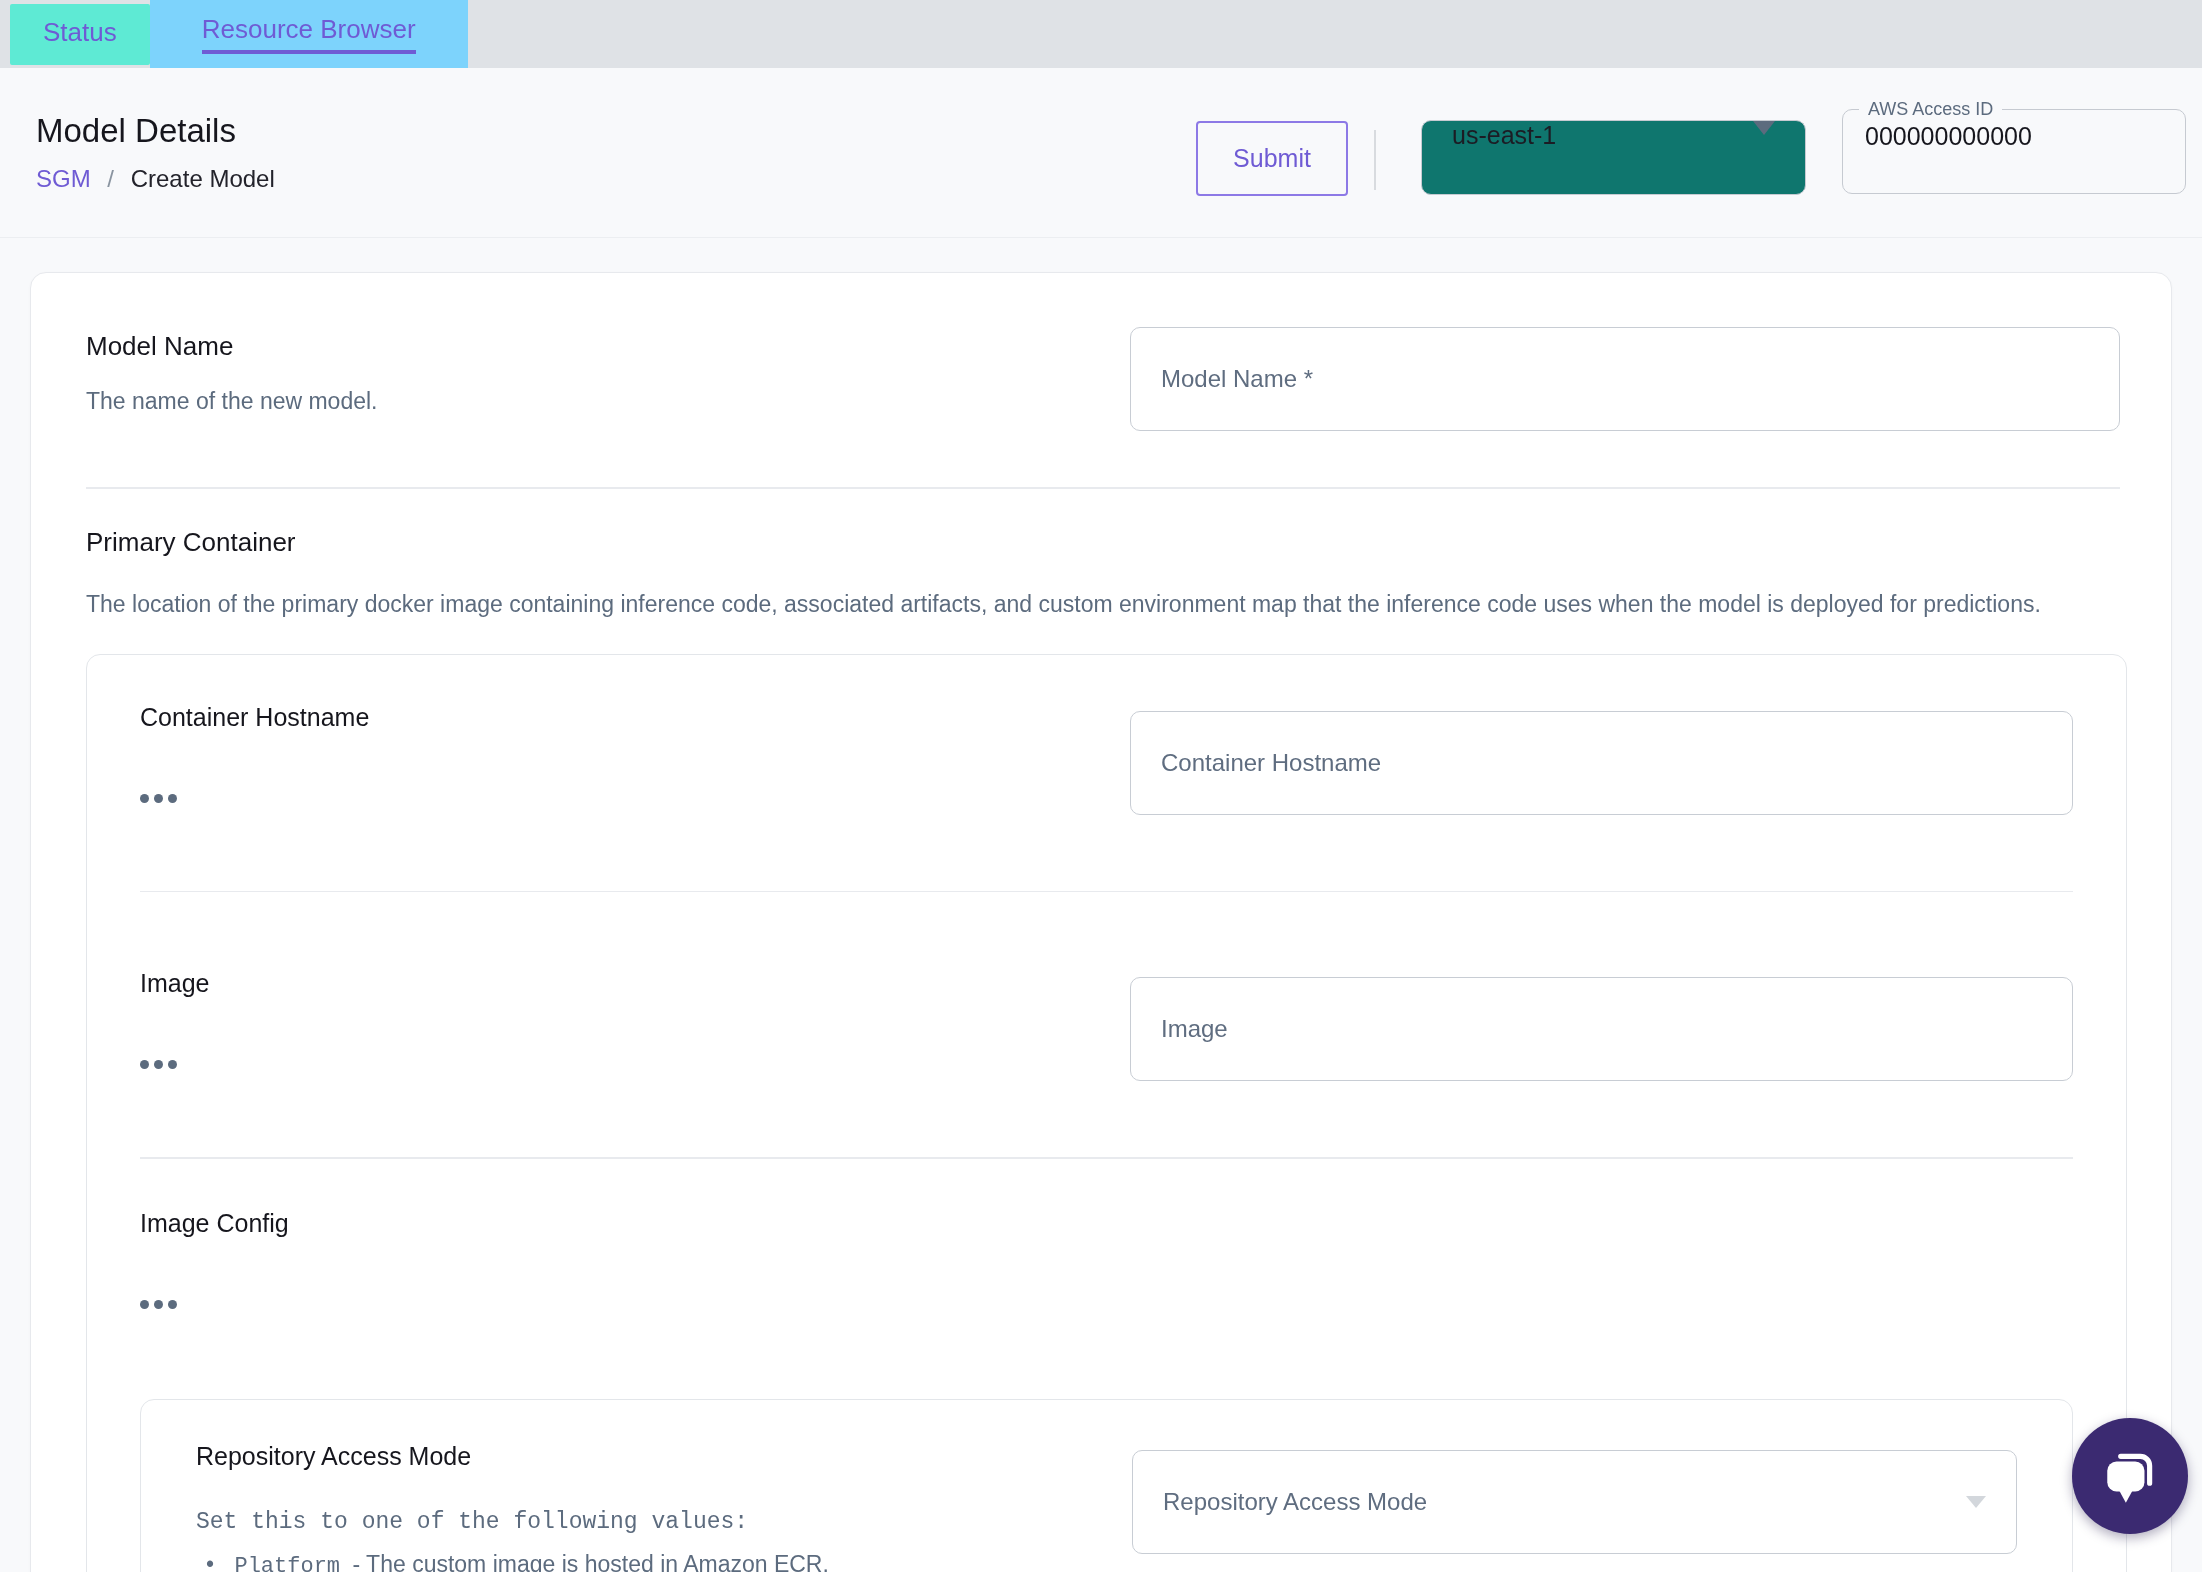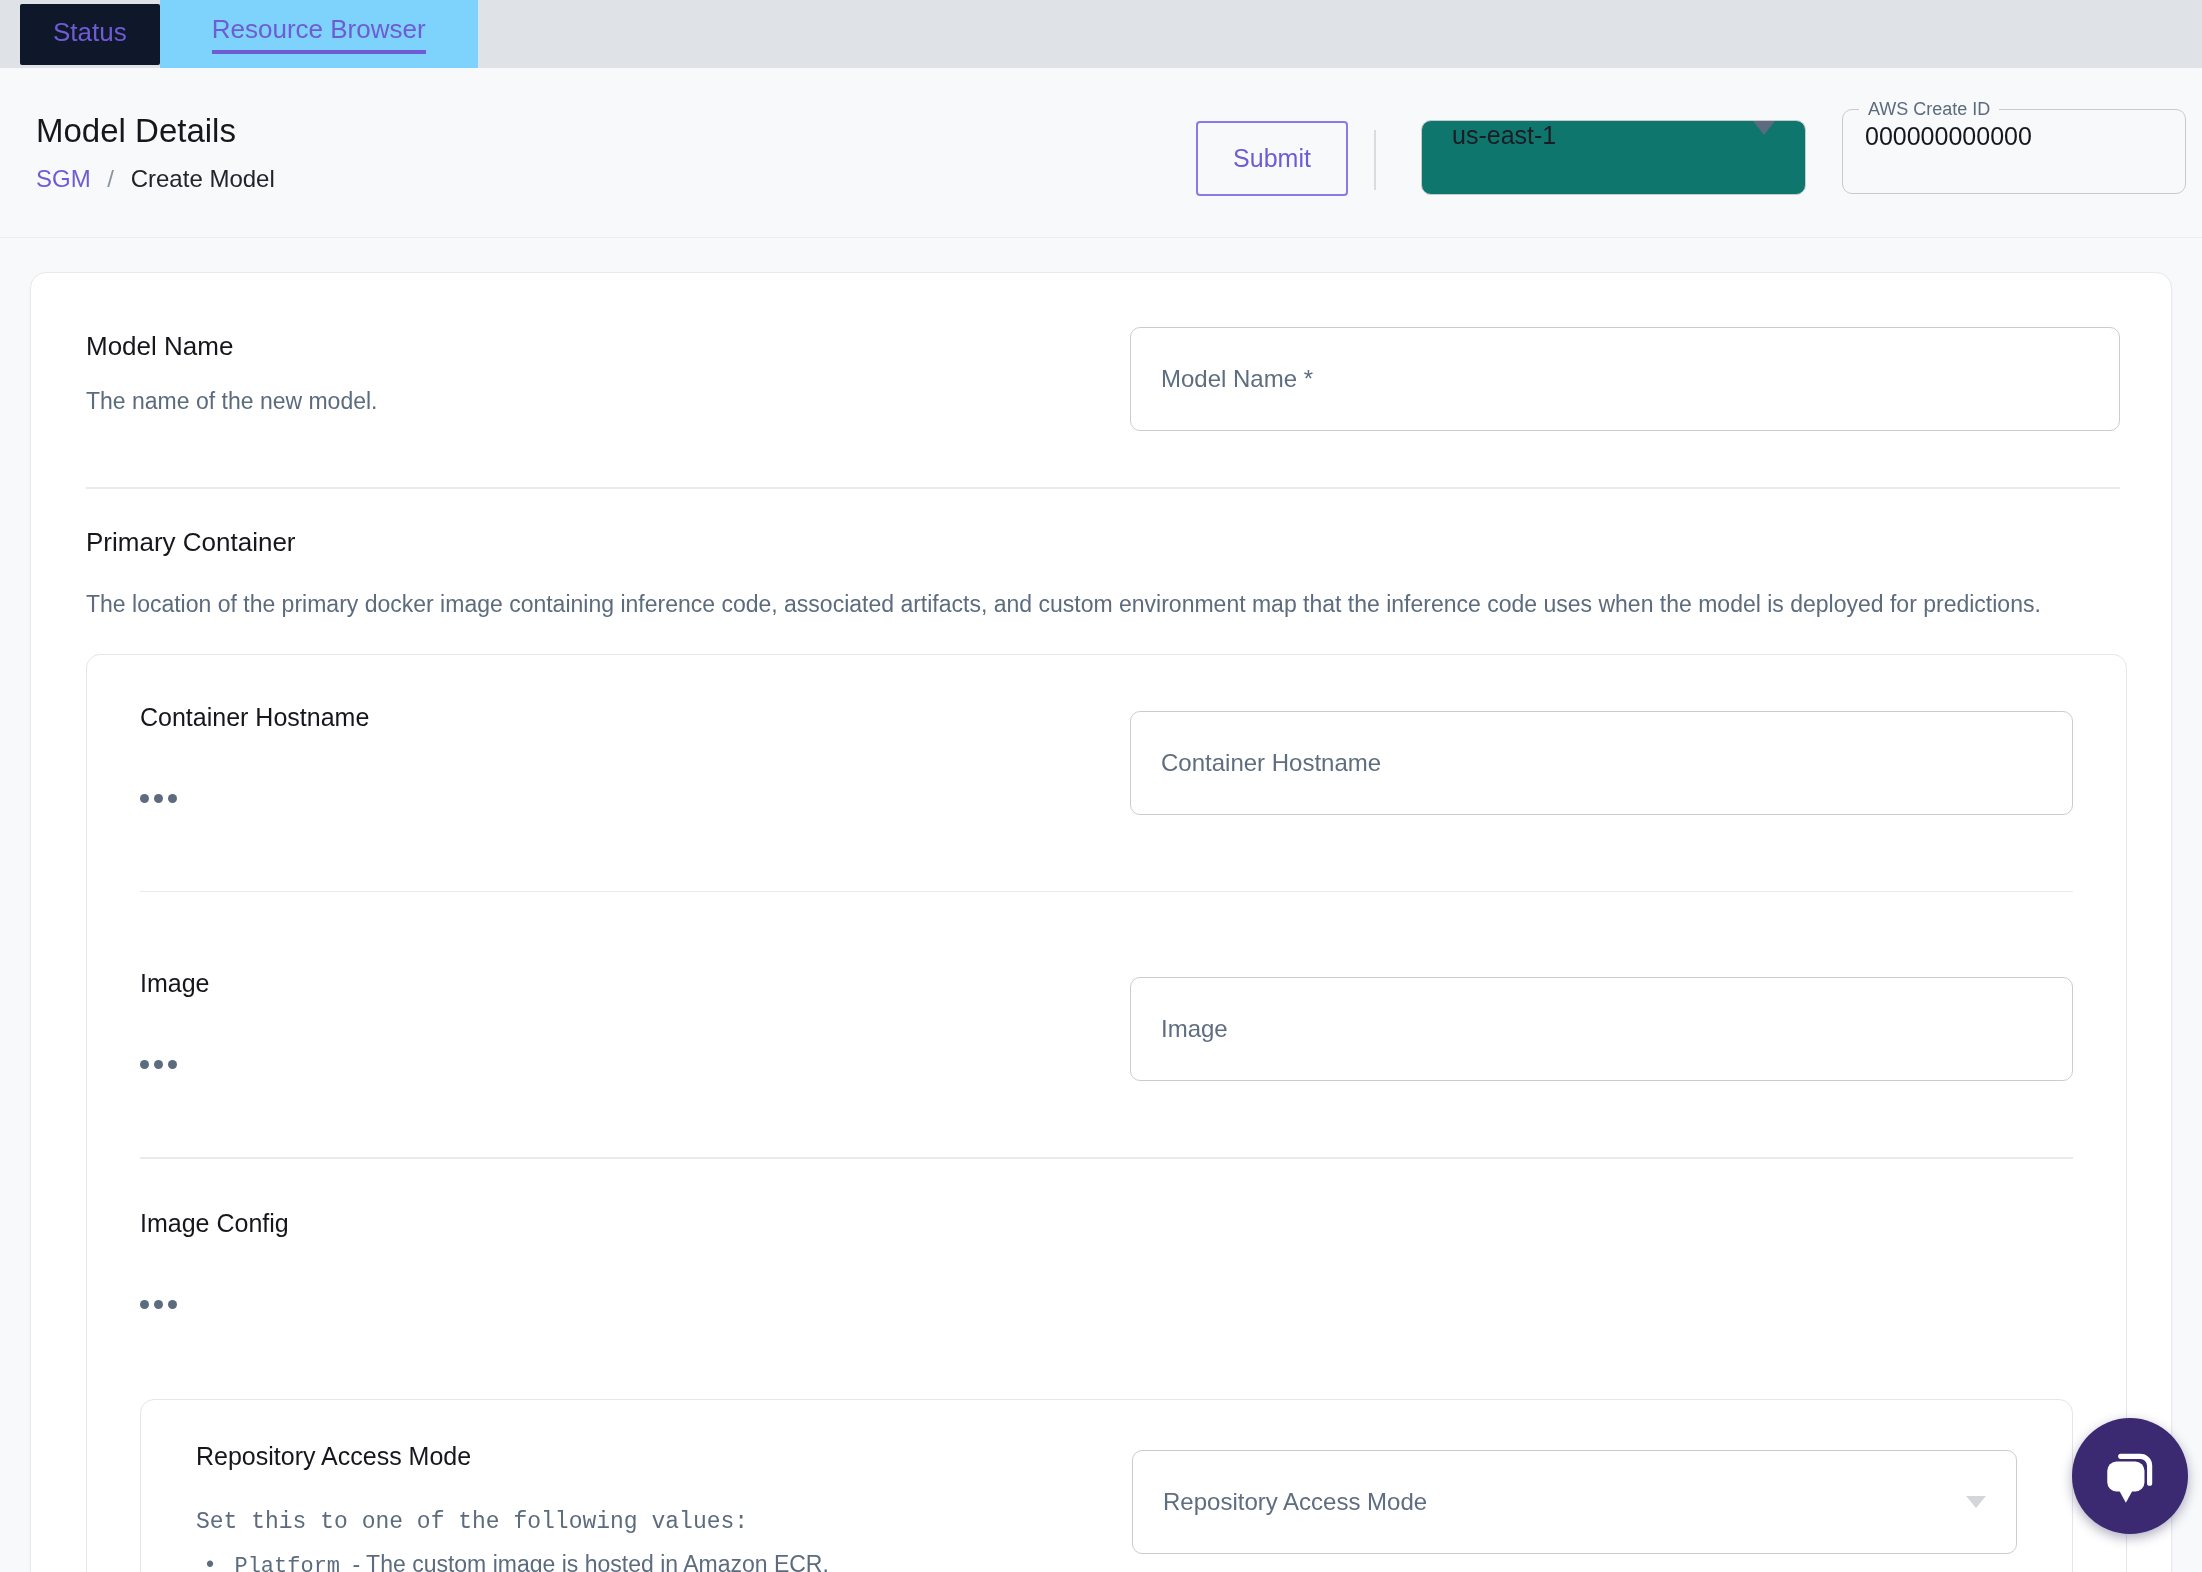--- a/index.html
+++ b/index.html
@@ -7,21 +7,21 @@
   body {
     position: relative;
     background: #f8f9fb;
     font-family: "Liberation Sans", sans-serif;
     color: #17171f;
   }
 
   
   .tabbar { height: 68px; background: #dfe2e6; display: flex; align-items: stretch; }
   .tab { display: flex; align-items: center; font-size: 26px; color: #6f5bd4; cursor: pointer; }
-  .tab-status { background: #0f172a; margin: 4px 0 3px 20px; padding: 4px 33px; border-radius: 2px; }
+  .tab-status { background: #5eead4; margin: 4px 0 3px 10px; padding: 4px 33px; border-radius: 2px; }
   .tab-active { background: #7dd3fc; padding: 0 52px; }
   .tab-label { padding-bottom: 5px; border-bottom: 4px solid transparent; }
   .tab-active .tab-label { border-bottom-color: #6f5bd4; }
   .tab-status .tab-label { border-bottom: none; }
 
   
   .header { position: relative; height: 170px; border-bottom: 1.5px solid #eceef1; }
   .page-title { position: absolute; left: 36px; top: 44px; font-size: 33px; color: #16161d; }
   .breadcrumb { position: absolute; left: 36px; top: 97px; font-size: 24px; }
   .crumb-link { color: #6f5bd4; cursor: pointer; }
@@ -142,21 +142,21 @@
 
   <button class="submit-btn">Submit</button>
   <div class="hdr-divider"></div>
 
   <div class="region-select">
     <span class="region-value">us-east-1</span>
     <span class="caret-down"></span>
   </div>
 
   <fieldset class="account-fieldset">
-    <legend>AWS Create ID</legend>
+    <legend>AWS Access ID</legend>
     <input class="account-input" value="000000000000" style="">
   </fieldset>
 </div>
 
 <div class="card">
 
   <div class="row-top">
     <div>
       <div class="sec-heading">Model Name</div>
       <div class="sec-desc">The name of the new model.</div>

